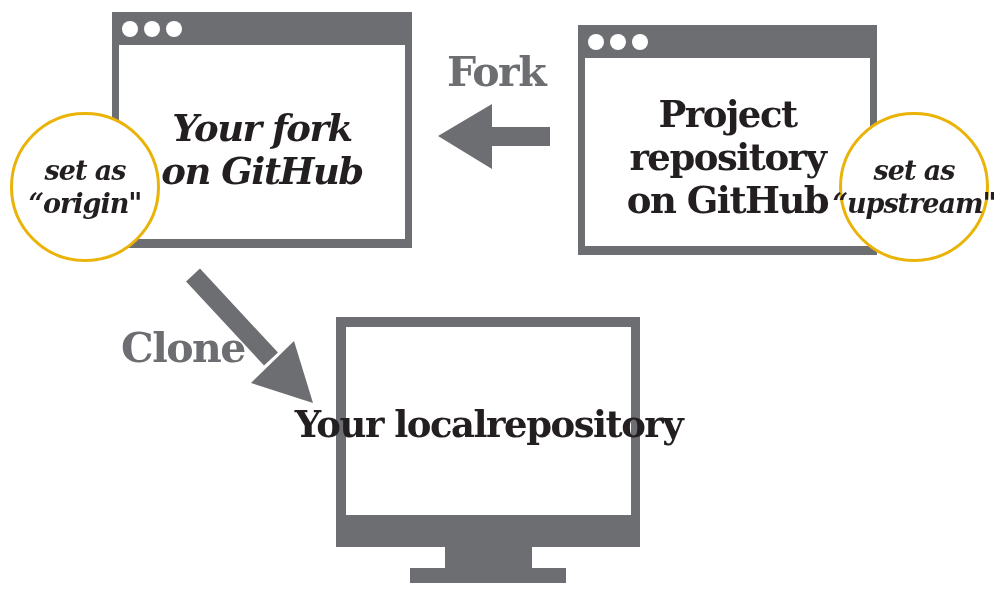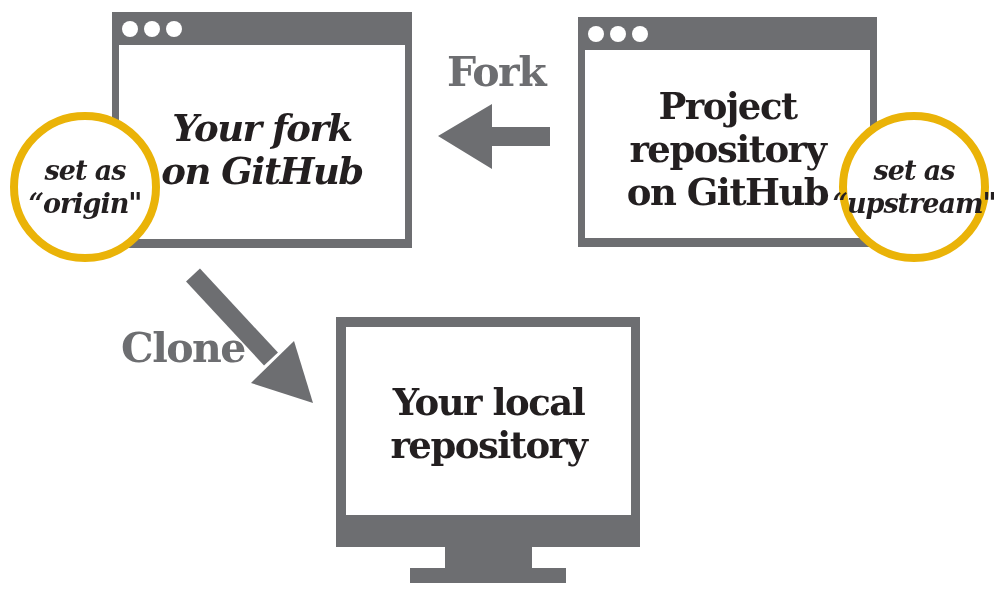--- a/index.html
+++ b/index.html
@@ -36,40 +36,40 @@
     position: absolute;
     top: 33px; left: 7px; right: 7px; bottom: 9px;
     background: #ffffff;
     display: flex;
     flex-direction: column;
     align-items: center;
     justify-content: center;
     text-align: center;
   }
   #fork-window   { left: 112px; top: 12px; width: 300px; height: 236px; font-style: italic; }
-  #project-window{ left: 578px; top: 17px; width: 299px; height: 230px; }
+  #project-window{ left: 578px; top: 25px; width: 299px; height: 230px; }
   #fork-window .content   { padding-top: 16px; }
   #project-window .content{ padding-top: 10px; }
 
   .window-title {
     font-weight: bold;
     color: #231f20;
     font-size: 37px;
     line-height: 43px;
     letter-spacing: -1.5px;
     white-space: nowrap;
   }
 
   
   .badge {
     position: absolute;
     width: 150px; height: 150px;
     border-radius: 50%;
     background: #ffffff;
-    border: 8px solid #eab308;
+    border: 3px solid #eab308;
     display: flex;
     flex-direction: column;
     align-items: center;
     justify-content: center;
     text-align: center;
     z-index: 5;
   }
   #origin-badge   { left: 10px;  top: 112px; }
   #upstream-badge { left: 839px; top: 112px; }
   .badge-line {
@@ -110,21 +110,21 @@
     position: absolute;
     left: 336px; top: 317px;
     width: 304px; height: 230px;
     background: #6d6e71;
   }
   #monitor-screen {
     position: absolute;
     top: 10px; left: 10px; right: 9px; bottom: 32px;
     background: #ffffff;
     display: flex;
-    flex-direction: column;
+    flex-direction: row;
     align-items: center;
     justify-content: center;
     text-align: center;
     padding-top: 6px;
   }
   #monitor-neck {
     position: absolute;
     left: 445px; top: 547px;
     width: 87px; height: 21px;
     background: #6d6e71;

